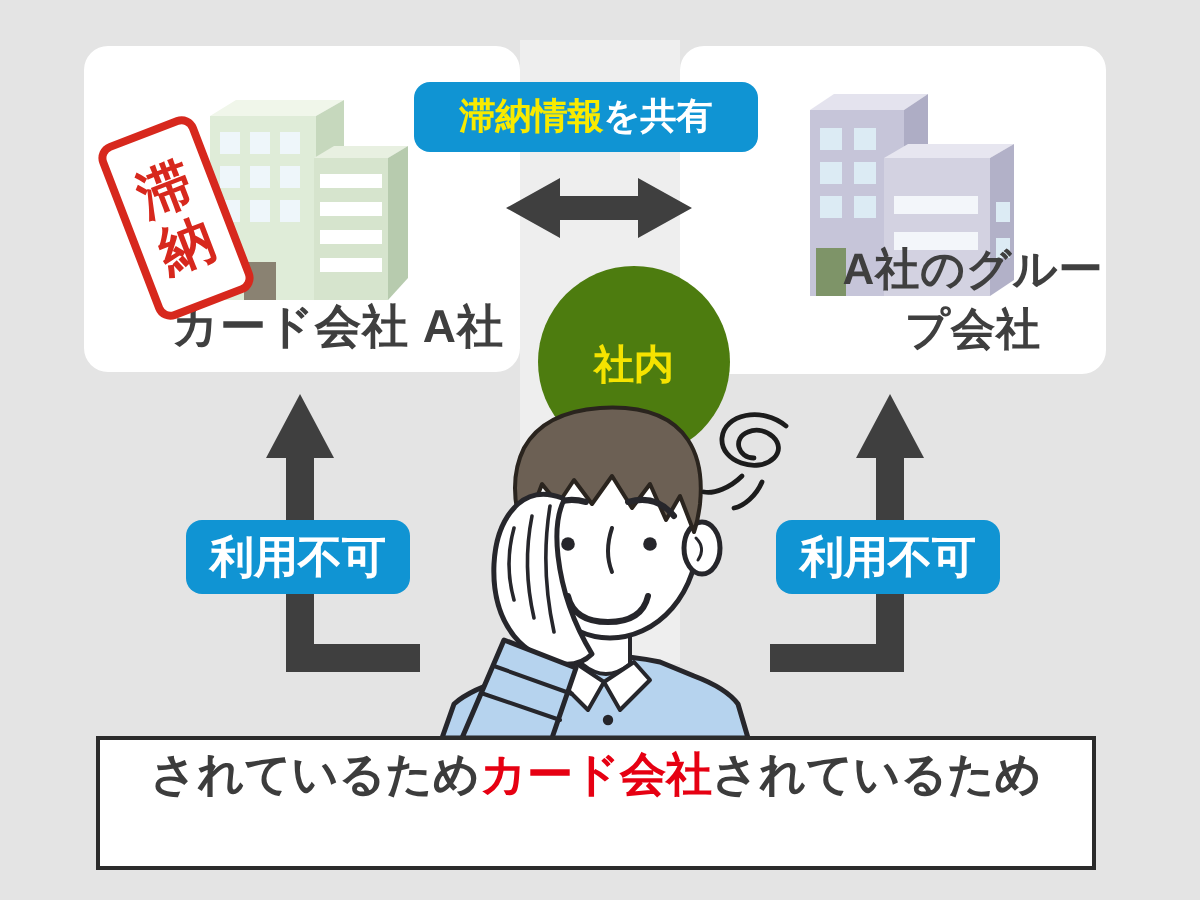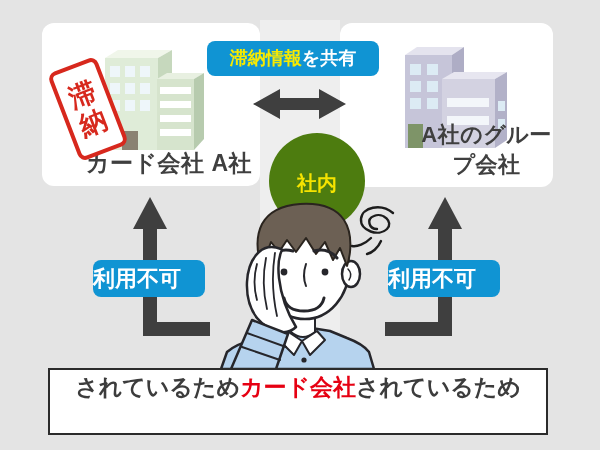--- a/index.html
+++ b/index.html
@@ -46,21 +46,21 @@
     position:absolute;left:247px;top:133px;width:96px;height:96px;z-index:5;
     background:#4d7c0f;border-radius:50%;
     display:flex;flex-direction:column;align-items:center;justify-content:center;
     color:#f5e300;font-weight:bold;font-size:20px;line-height:24px;
     padding-top:4px;box-sizing:border-box;text-align:center;margin-left:22px;
   }
 
   .badge{
     position:absolute;top:260px;width:112px;height:37px;z-index:6;
     background:#1094d3;border-radius:8px;color:#ffffff;
-    font-weight:bold;font-size:22px;line-height:37px;
+    font-weight:bold;font-size:22px;line-height:37px;text-align:center;
   }
   .badge-left{left:93px;}
   .badge-right{left:388px;}
 
   .man{position:absolute;left:0;top:0;z-index:7;pointer-events:none;}
 
   .note{
     position:absolute;left:48px;top:368px;width:500px;height:67px;z-index:8;
     background:#ffffff;border:2px solid #2b2b2b;box-sizing:border-box;
     text-align:center;font-weight:bold;font-size:23px;line-height:30px;color:#3c3c3c;

